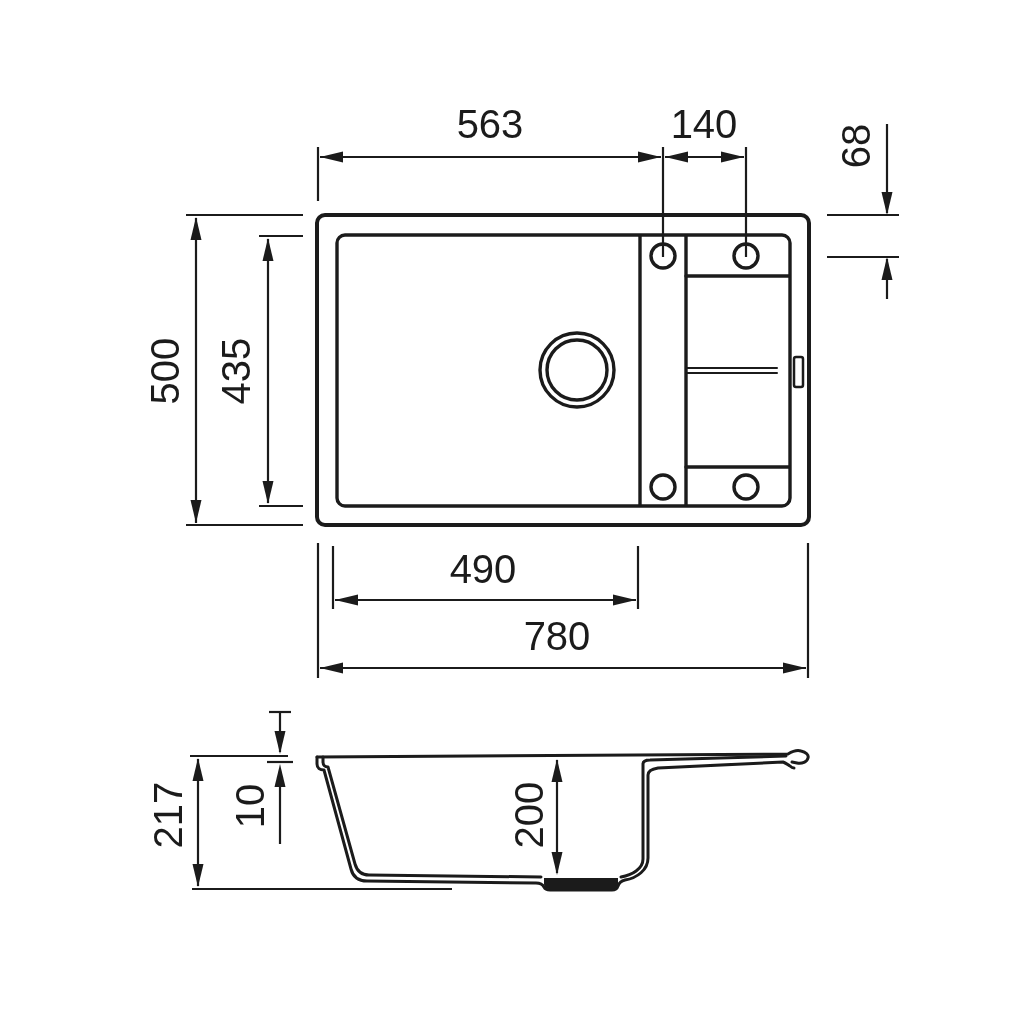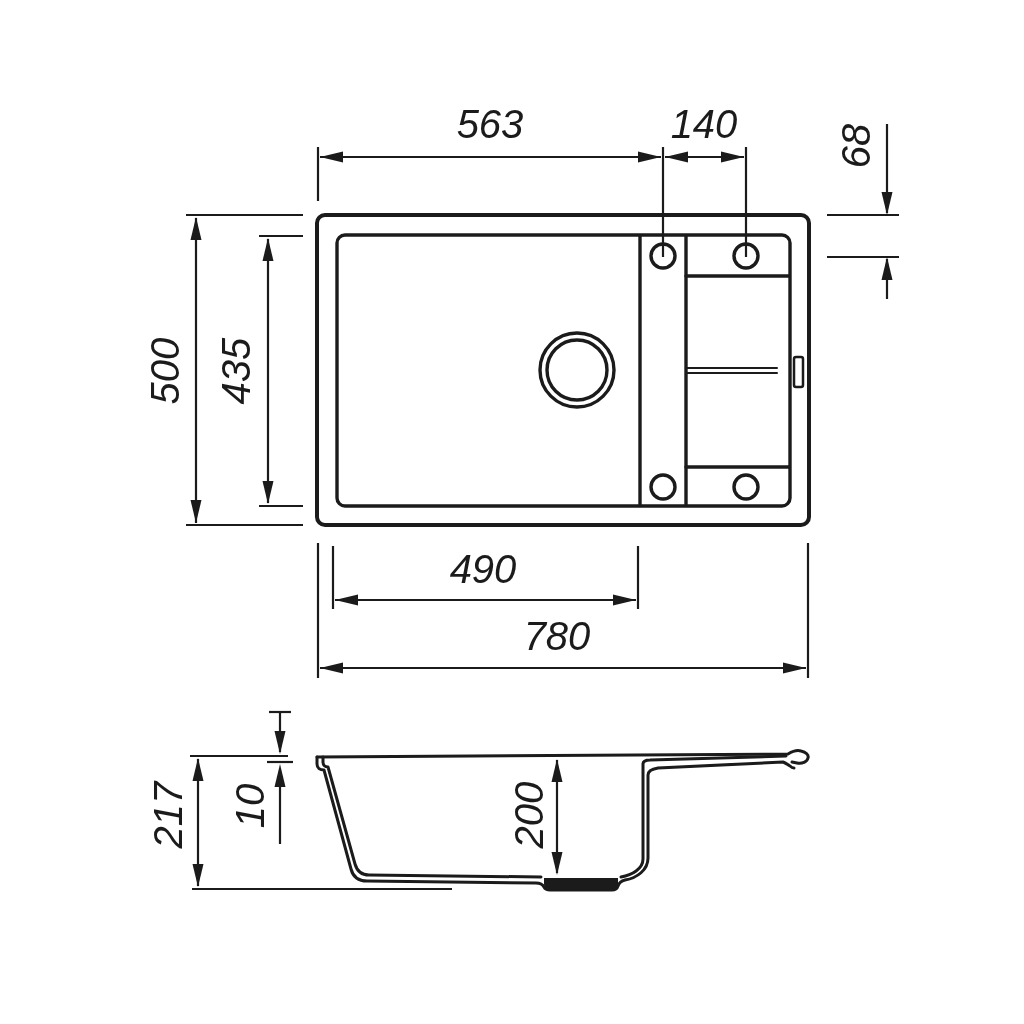--- a/index.html
+++ b/index.html
@@ -1,16 +1,16 @@
 <!DOCTYPE html>
 <html><head>
 <meta charset="utf-8">
 <style>
   html,body{margin:0;padding:0;background:#ffffff;}
-  #canvas{position:relative;width:1024px;height:1024px;background:#ffffff;overflow:hidden;font-style:italic;}
+  #canvas{position:relative;width:1024px;height:1024px;background:#ffffff;overflow:hidden;}
   svg{display:block;}
   text{font-family:"Liberation Sans","DejaVu Sans",sans-serif;font-size:40px;fill:#1b1b1b;}
   .obj{stroke:#1b1b1b;fill:none;stroke-width:4;stroke-linecap:round;stroke-linejoin:round;}
   .obj-thin{stroke:#1b1b1b;fill:none;stroke-width:3.4;stroke-linecap:round;stroke-linejoin:round;}
   .groove{stroke:#1b1b1b;fill:none;stroke-width:2;stroke-linecap:round;}
   .dim{stroke:#1b1b1b;fill:none;stroke-width:2.2;stroke-linecap:butt;}
   .arrow{fill:#1b1b1b;stroke:none;}
   .prof{stroke:#1b1b1b;fill:none;stroke-width:3;stroke-linecap:round;stroke-linejoin:round;}
 </style>
 </head>

